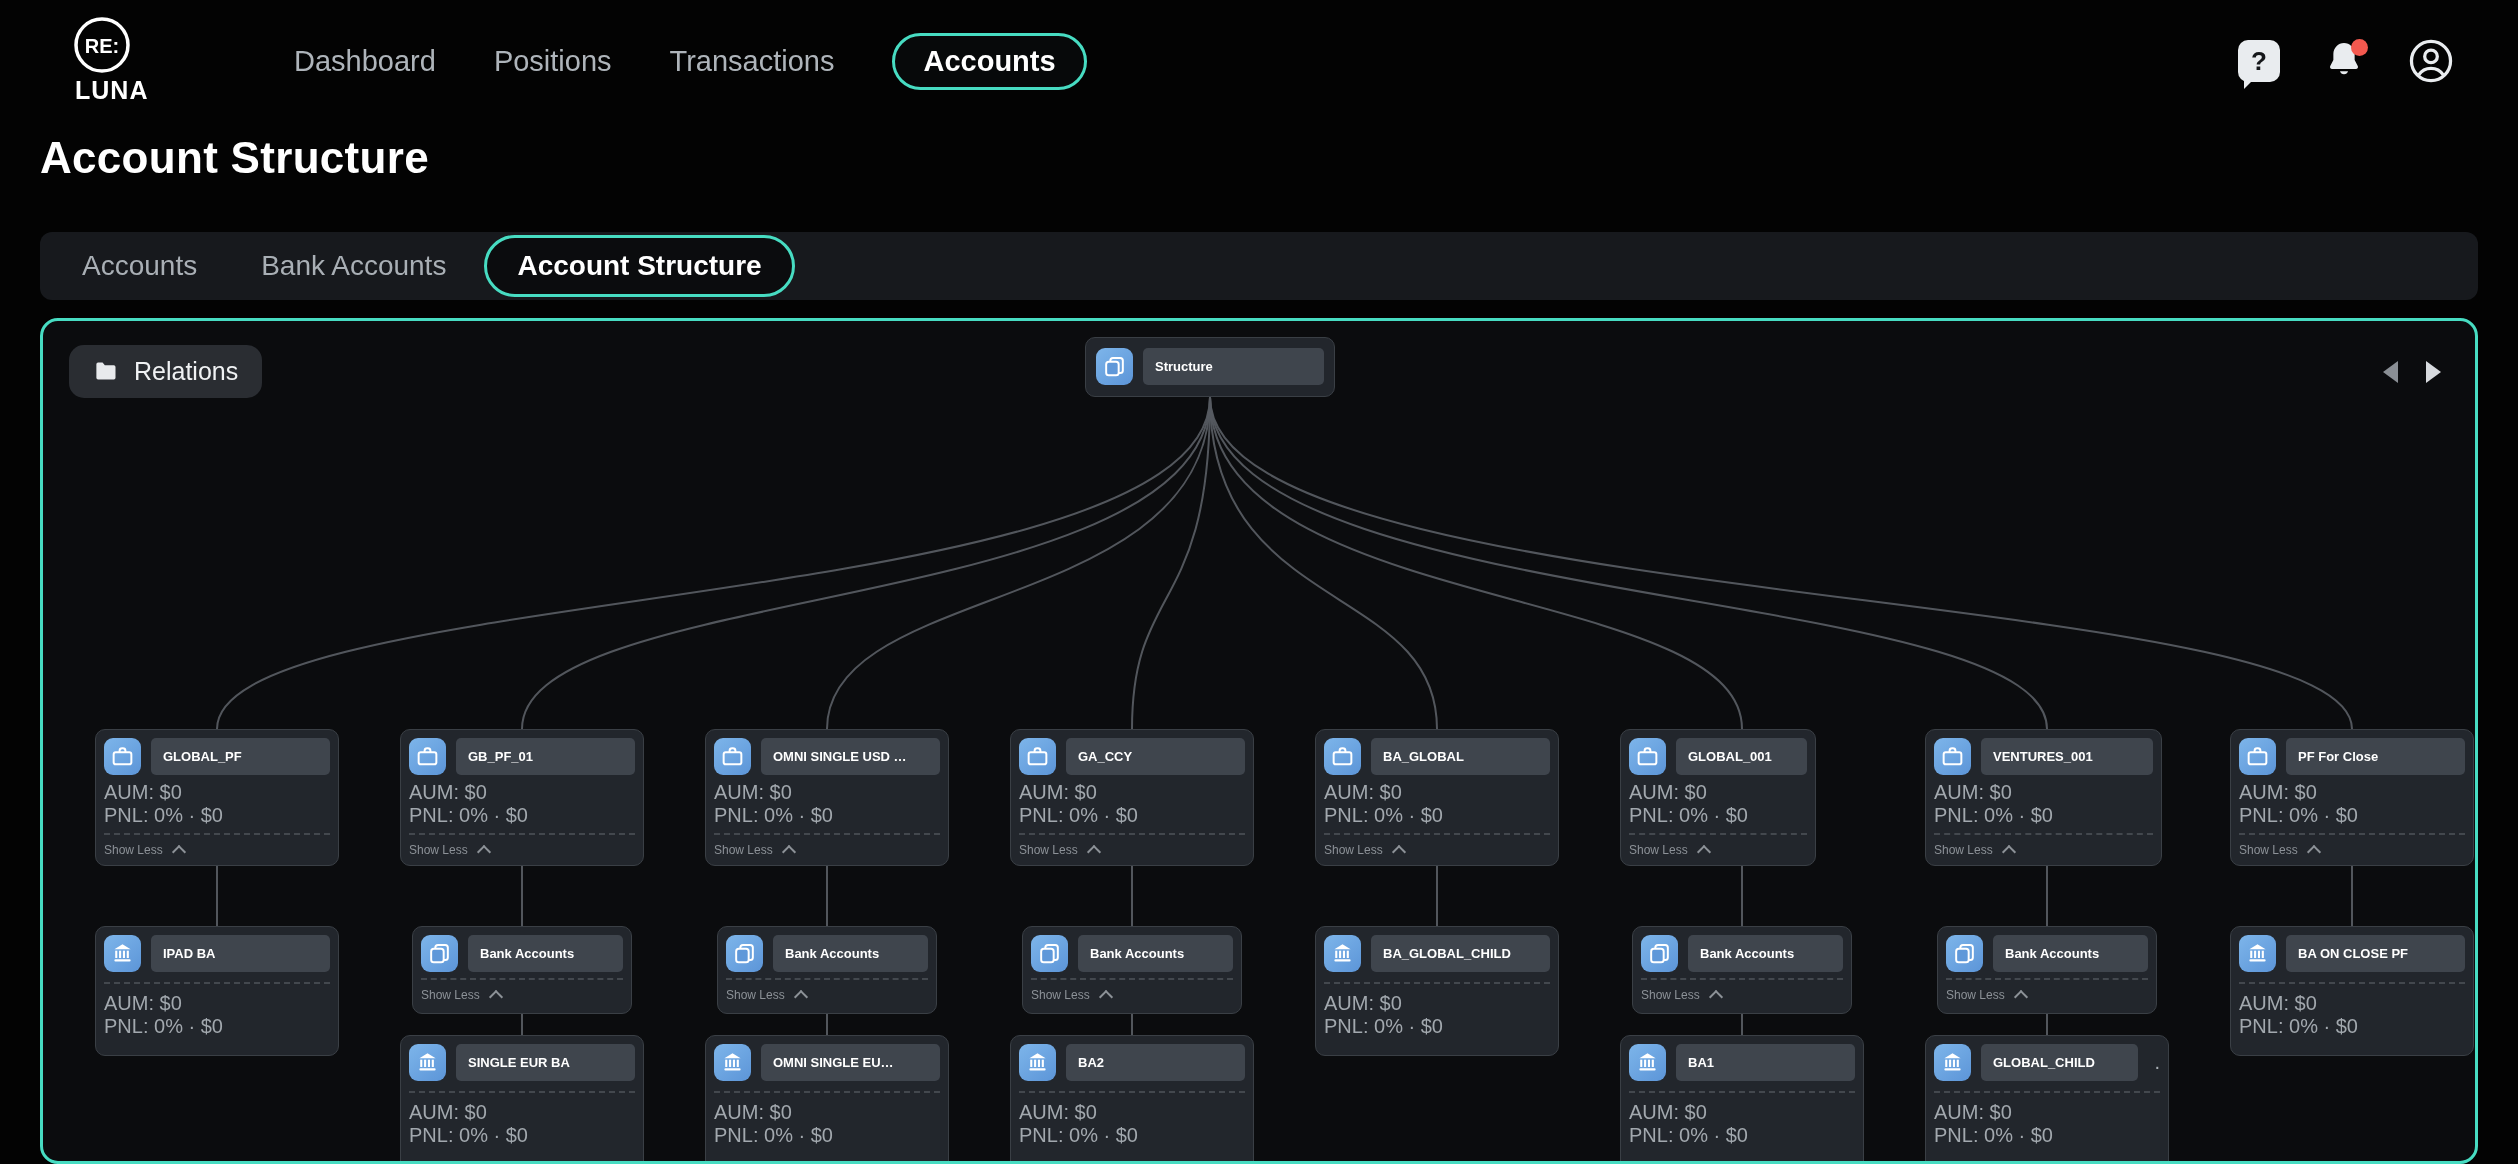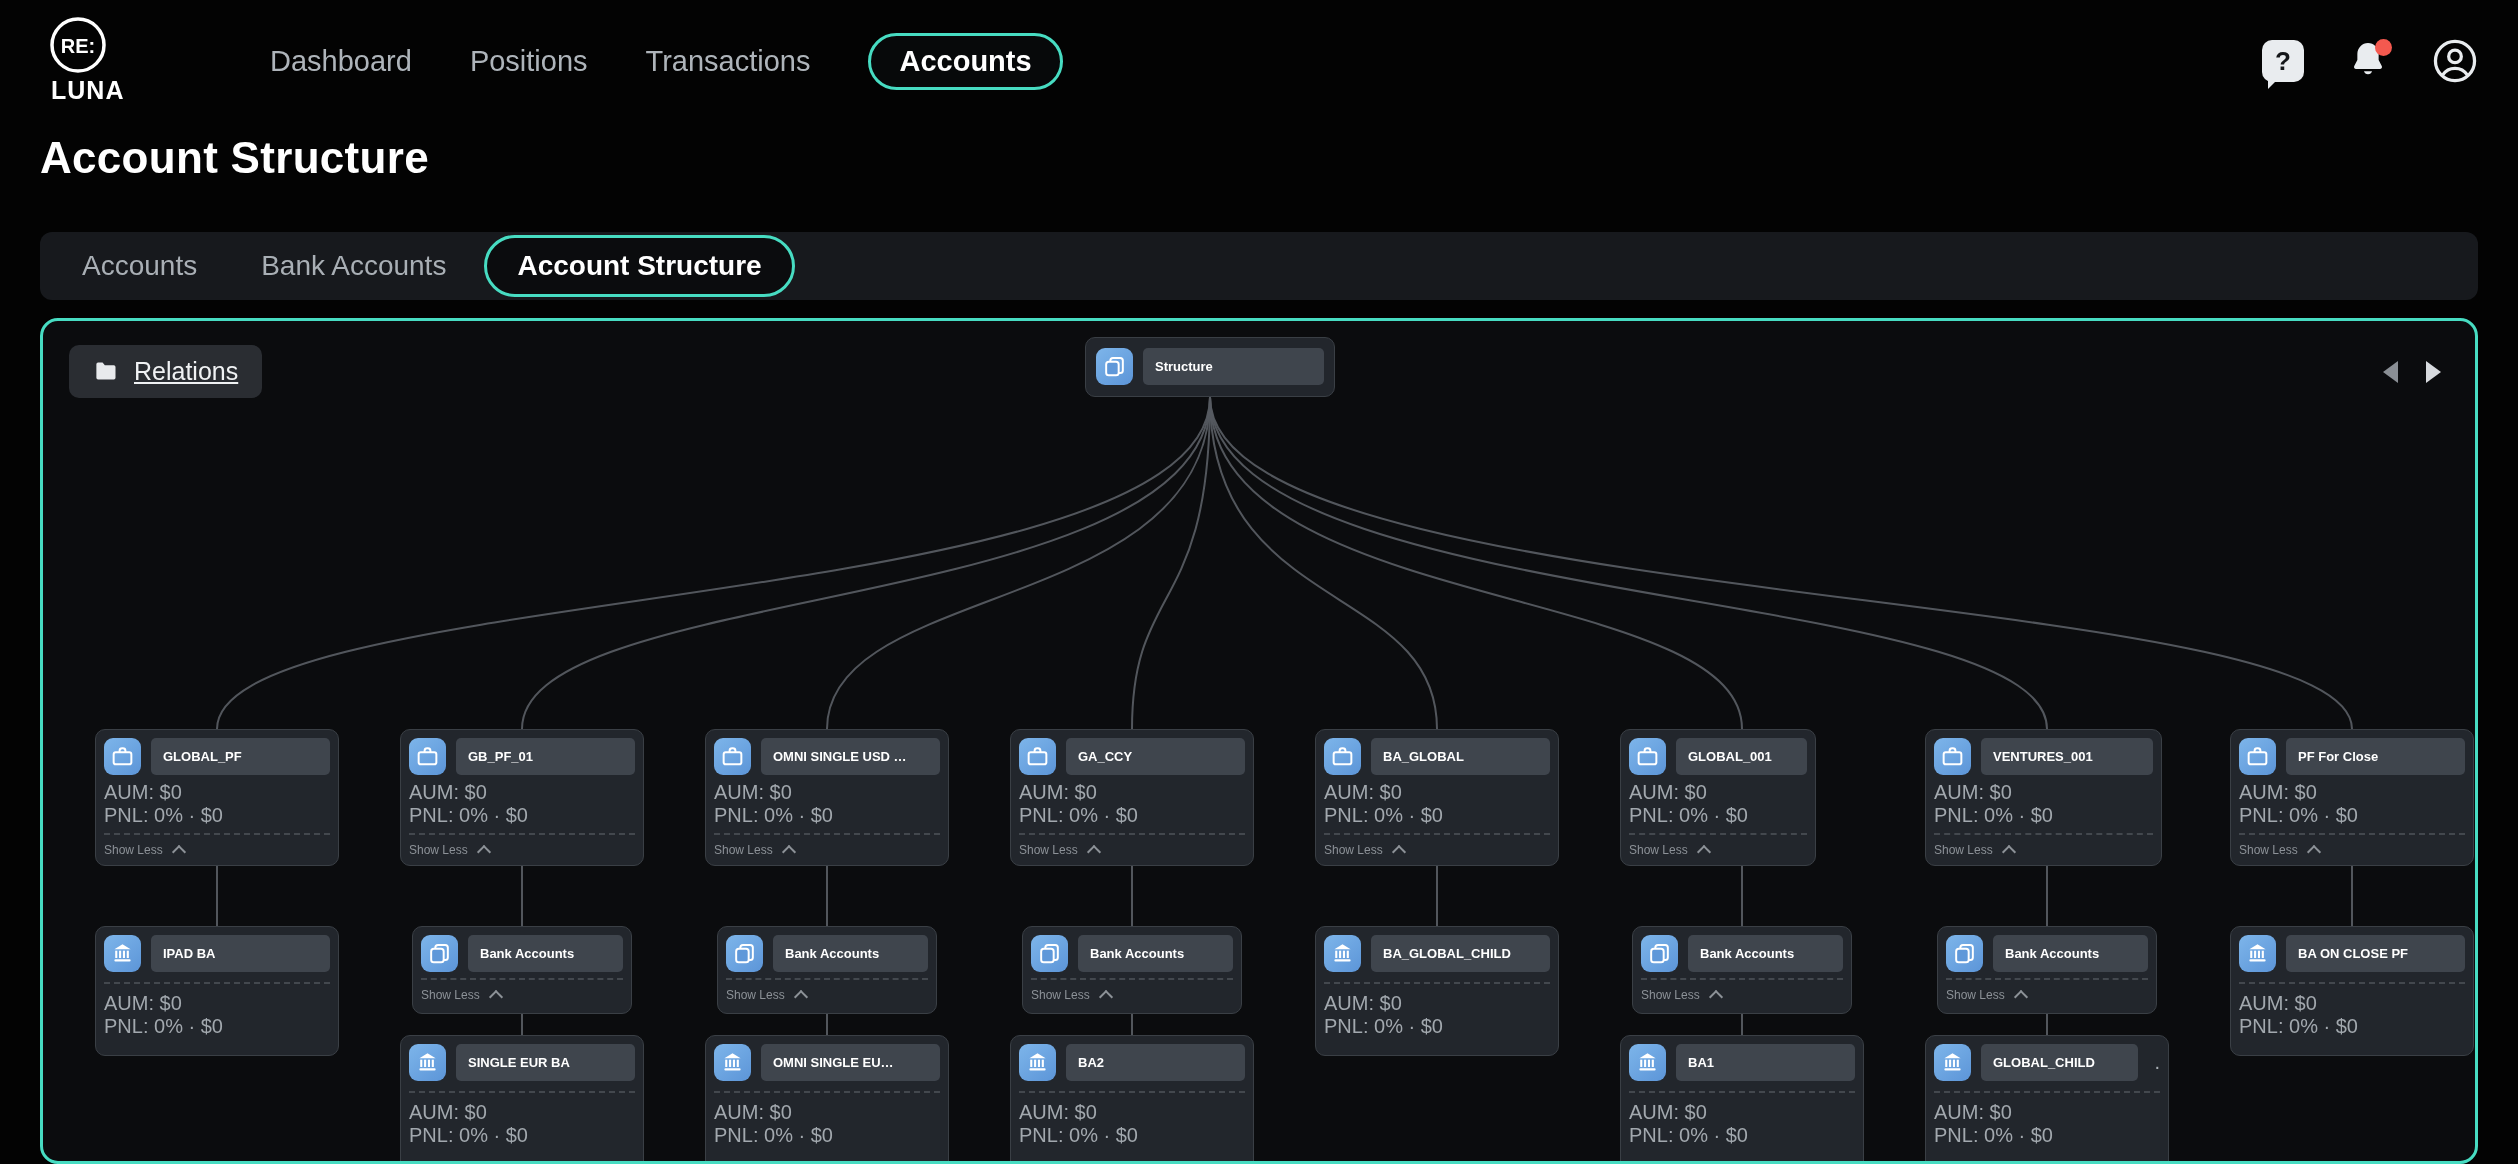--- a/index.html
+++ b/index.html
@@ -13,21 +13,21 @@
   *{box-sizing:border-box;}
   html,body{margin:0;padding:0;}
   body{
     width:2518px;height:1164px;position:relative;overflow:hidden;
     background:#030303;color:#fff;
     font-family:"Liberation Sans", sans-serif;
   }
   svg{display:block;font-family:inherit;}
 
   
-  .header{display:flex;align-items:center;height:122px;padding:0 40px;}
+  .header{display:flex;align-items:center;height:122px;padding:0 64px;}
   .logo{width:150px;flex:0 0 150px;}
   .nav{display:flex;align-items:center;gap:58px;margin-left:80px;}
   .nav-item{font-size:29px;color:#aeb4ba;cursor:pointer;white-space:nowrap;}
   .nav-item.active{border:3px solid var(--accent);border-radius:34px;padding:9px 28px;color:#fff;font-weight:700;background:#07090a;}
   .header-icons{margin-left:auto;display:flex;align-items:center;gap:42px;}
   .help-icon{position:relative;width:42px;height:42px;background:#e9ecef;border-radius:10px;display:flex;align-items:center;justify-content:center;font-size:26px;font-weight:700;color:#15171a;}
   .help-icon::after{content:'';position:absolute;left:6px;bottom:-7px;width:13px;height:13px;background:#e9ecef;clip-path:polygon(0 0,100% 0,0 100%);}
   .bell-wrap{position:relative;width:44px;height:44px;}
   .badge{position:absolute;top:0px;right:-2px;width:17px;height:17px;border-radius:50%;background:#f4594f;}
   .profile-icon{width:46px;height:46px;}
@@ -37,21 +37,21 @@
   .tabs{margin:48px 40px 0;height:68px;background:#17191d;border-radius:12px;display:flex;align-items:center;padding:0 16px;gap:12px;}
   .tab{font-size:28px;color:#a9afb5;padding:0 26px;cursor:pointer;white-space:nowrap;}
   .tab.active{border:3px solid var(--accent);border-radius:36px;padding:12px 30px;color:#fff;font-weight:700;background:#0b0c0e;}
 
   
   .panel{position:relative;margin:18px 40px 0;height:846px;border:3px solid var(--accent);border-radius:18px;background:#0b0c0e;overflow:hidden;}
   #edges{position:absolute;inset:0;width:100%;height:100%;}
   .edge{stroke:#565b61;stroke-width:2;fill:none;opacity:.95;}
   #tree-layer{position:absolute;inset:0;}
 
-  .relations-btn{position:absolute;left:26px;top:24px;display:flex;align-items:center;gap:14px;background:#2a2d32;border-radius:10px;padding:12px 24px;font-size:25px;color:#f0f2f4;cursor:pointer;z-index:3;text-decoration:underline;}
+  .relations-btn{position:absolute;left:26px;top:24px;display:flex;align-items:center;gap:14px;background:#2a2d32;border-radius:15px;padding:12px 24px;font-size:25px;color:#f0f2f4;cursor:pointer;z-index:3;}
   .folder-icon svg{width:27px;height:27px;}
 
   .pager{position:absolute;right:30px;top:36px;display:flex;gap:20px;align-items:center;z-index:3;}
   .pager-btn{cursor:pointer;padding:4px;}
   .arrow-left{display:block;width:0;height:0;border-top:11px solid transparent;border-bottom:11px solid transparent;border-right:15px solid #8a8f95;}
   .arrow-right{display:block;width:0;height:0;border-top:11px solid transparent;border-bottom:11px solid transparent;border-left:15px solid #d7dade;}
 
   
   .node-card{position:absolute;background:var(--card-bg);border:1px solid var(--card-border);border-radius:10px;padding:8px;z-index:2;overflow:hidden;}
   .node-head{display:flex;align-items:center;gap:10px;min-width:0;}

